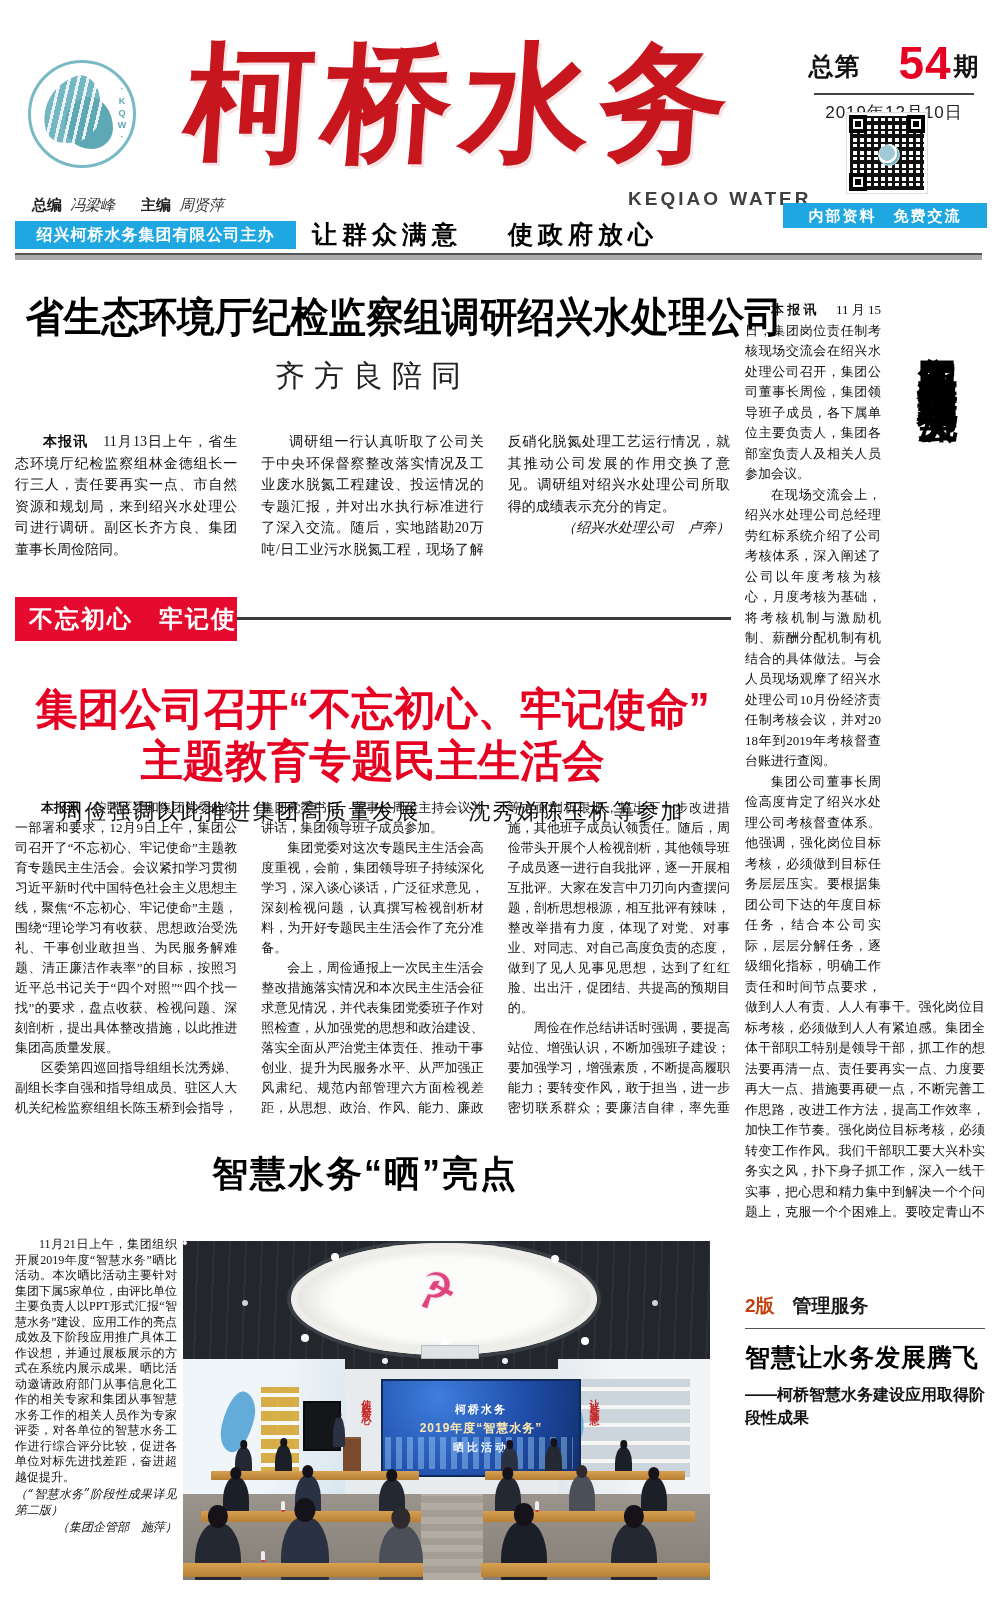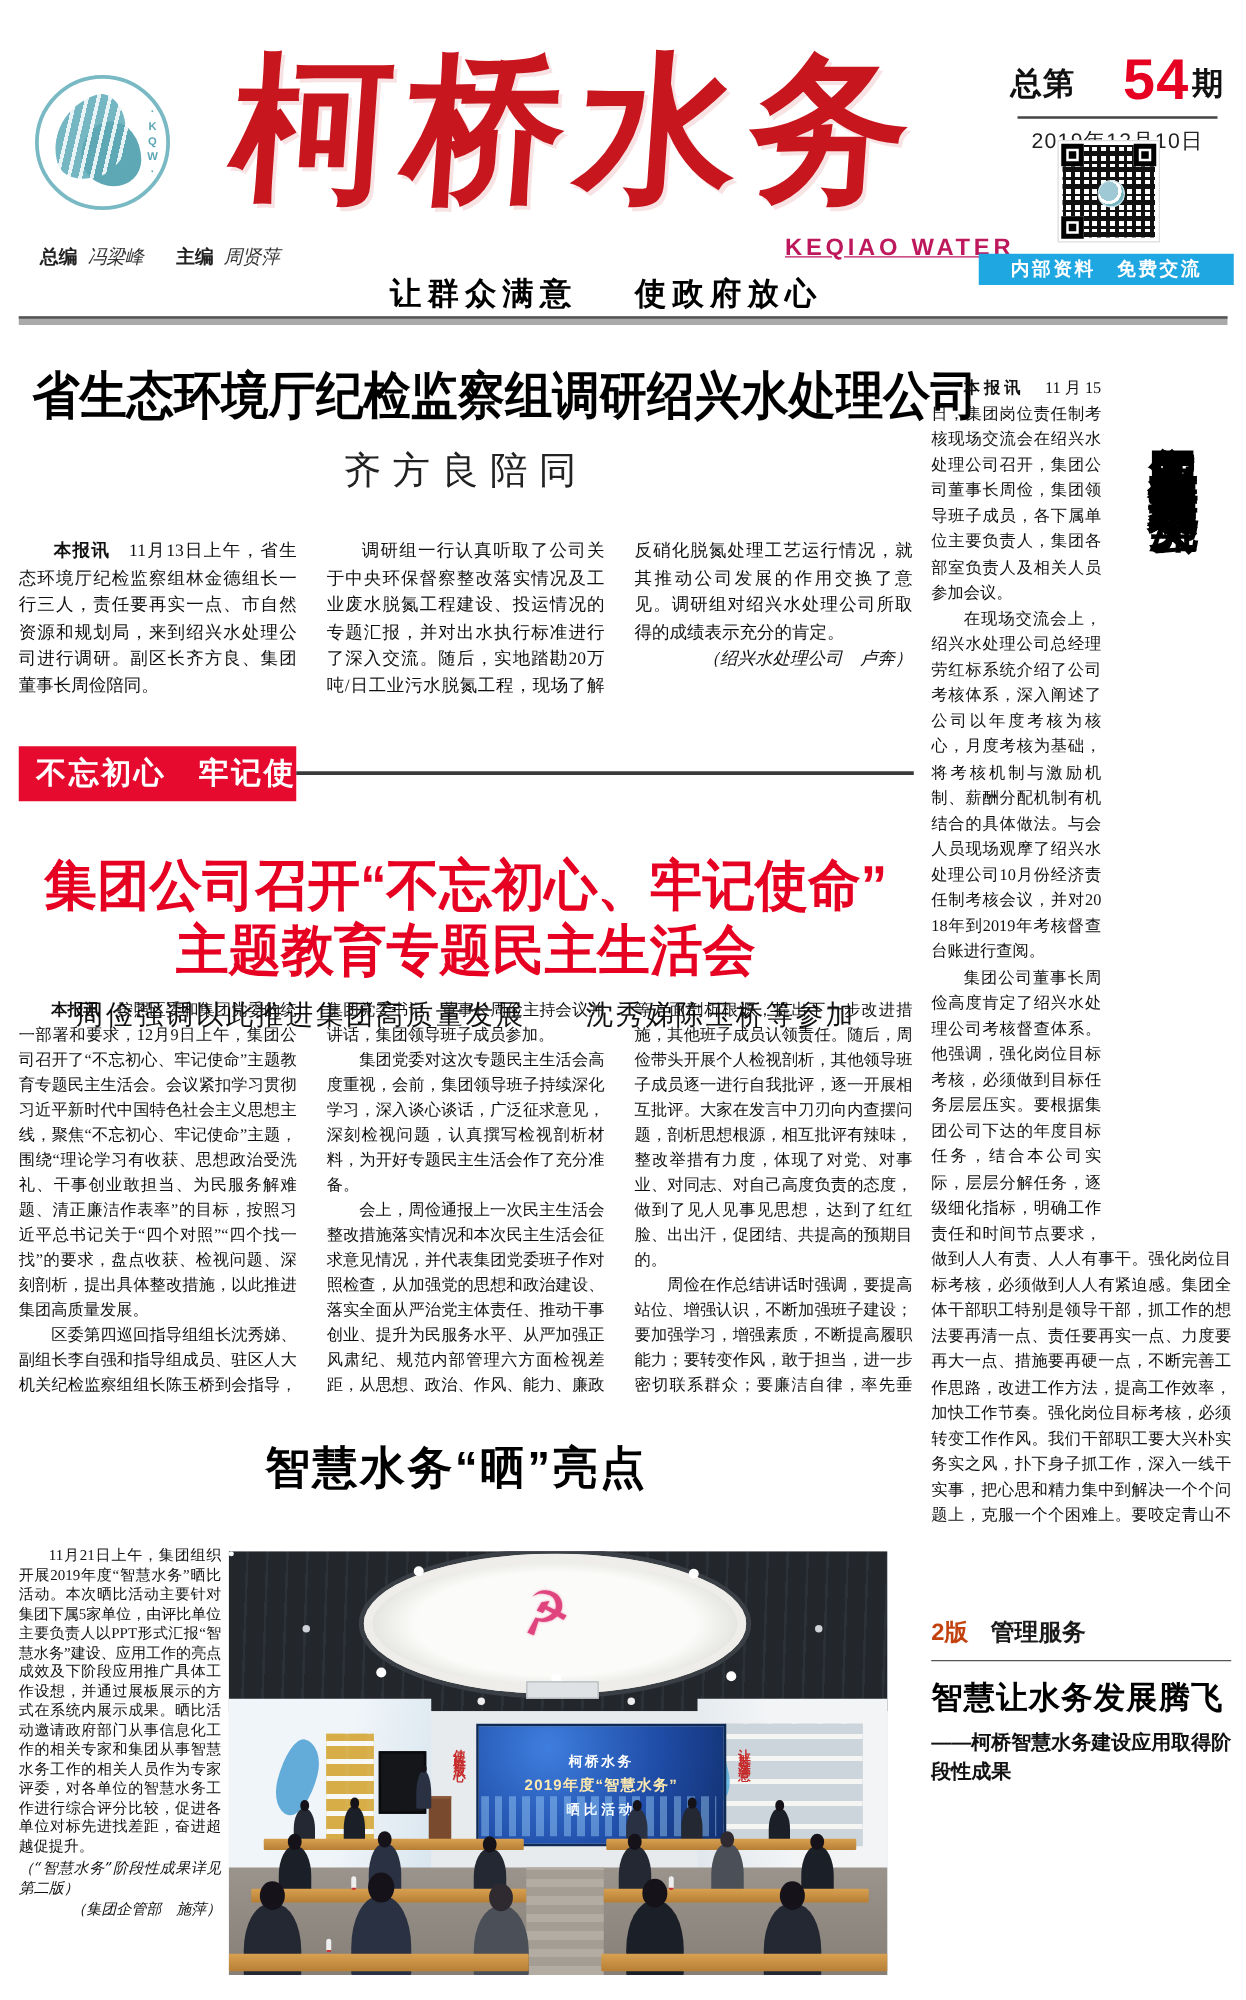--- a/index.html
+++ b/index.html
@@ -35,21 +35,21 @@
         repeating-linear-gradient(90deg,#111 0 3px,#fff 3px 7px,#111 7px 10px,#fff 10px 14px);}
   .qr .f{position:absolute;width:18px;height:18px;background:#fff;border:4px solid #000;box-sizing:border-box;}
   .qr .f i{position:absolute;inset:2px;background:#000;}
   .qr .f.tl{left:2px;top:2px}.qr .f.tr{right:2px;top:2px}.qr .f.bl{left:2px;bottom:2px}
   .qr .c{position:absolute;left:31px;top:31px;width:20px;height:20px;border-radius:50%;
       background:radial-gradient(circle at 40% 40%,#9fc9d4 0 45%,#fff 46% 60%,#74b7c3 61% 100%);
       border:1px solid #cfe4ea;}
   .editors{position:absolute;left:32px;top:196px;font-size:15px;color:#222;}
   .editors b{font-weight:bold;margin-right:8px;}
   .editors .nm{font-family:"DejaVu Serif",serif;font-style:italic;margin-right:26px;color:#333;}
-  .kw{position:absolute;left:628px;top:188px;font-size:19px;font-weight:bold;letter-spacing:3px;color:#be185d;text-decoration:underline;}
+  .kw{position:absolute;left:628px;top:188px;font-size:19px;font-weight:bold;letter-spacing:3px;color:#404040;}
   .badge{position:absolute;left:783px;top:203px;width:204px;height:25px;line-height:25px;background:#1ea7e1;
       color:#fff;font-size:15px;font-weight:bold;text-align:center;letter-spacing:2px;}
   .orgbar{position:absolute;left:15px;top:221px;width:281px;height:28px;line-height:28px;background:#1ea7e1;
       color:#fff;font-size:16px;font-weight:bold;text-align:center;letter-spacing:1px;}
   .slogans{position:absolute;left:312px;top:218px;font-size:25px;font-weight:900;color:#000;letter-spacing:5px;}
   .slogans span{margin-right:46px;}
   .grayrule{position:absolute;left:15px;top:253px;width:967px;height:5px;background:#aaa;border-top:2px solid #555;}
 
   
   .a1{position:absolute;left:15px;top:290px;width:715px;}
@@ -196,20 +196,21 @@
       </div>
     <div class="c"></div>
   </div>
 
   <div class="editors">
     <b>总编</b><span class="nm">冯梁峰</span><b>主编</b><span class="nm">周贤萍</span>
   </div>
 
   <div class="kw">KEQIAO WATER</div>
   <div class="badge">内部资料　免费交流</div>
+  <div class="orgbar">绍兴柯桥水务集团有限公司主办</div>
   <div class="slogans">
     <span>让群众满意</span><span>使政府放心</span>
   </div>
   <div class="grayrule"></div>
 
   <div class="a1 art">
     <div class="hl">省生态环境厅纪检监察组调研绍兴水处理公司</div>
     <div class="sub">齐方良陪同</div>
     <div class="body">
       <p><b>本报讯</b>　<span>11月13日上午，省生态环境厅纪检监察组林金德组长一行三人，责任要再实一点、市自然资源和规划局，来到绍兴水处理公司进行调研。副区长齐方良、集团董事长周俭陪同。</span></p>

